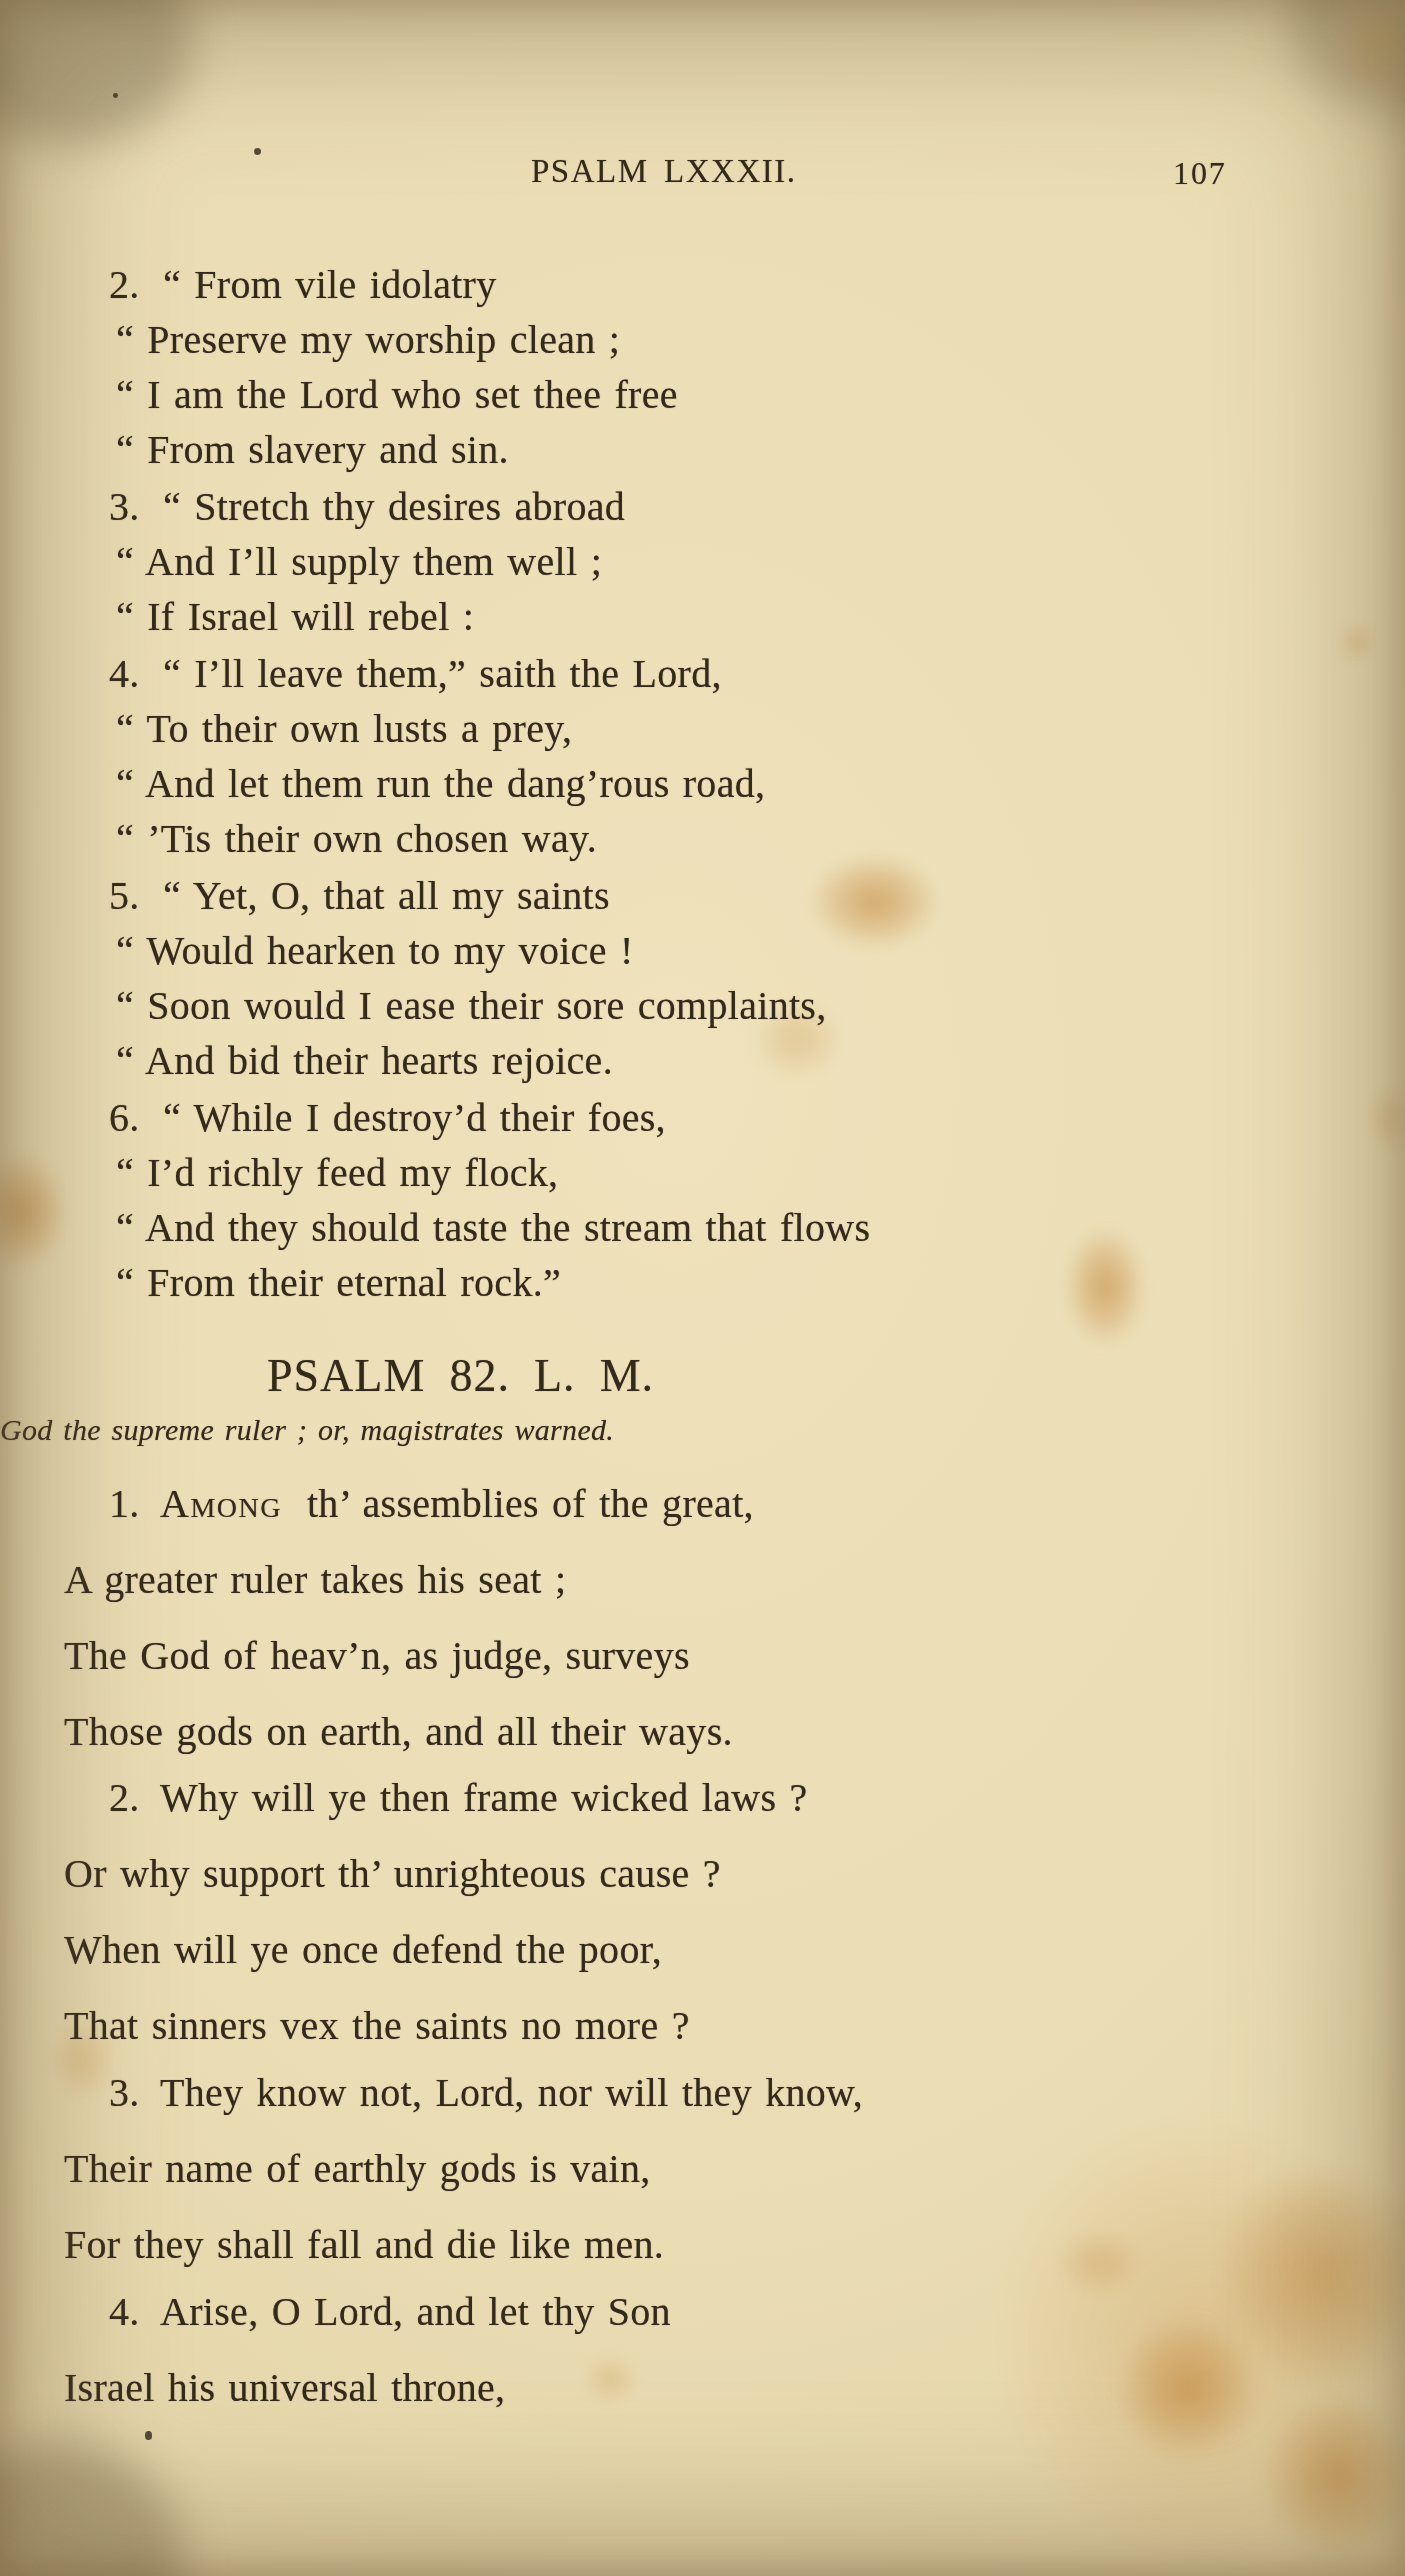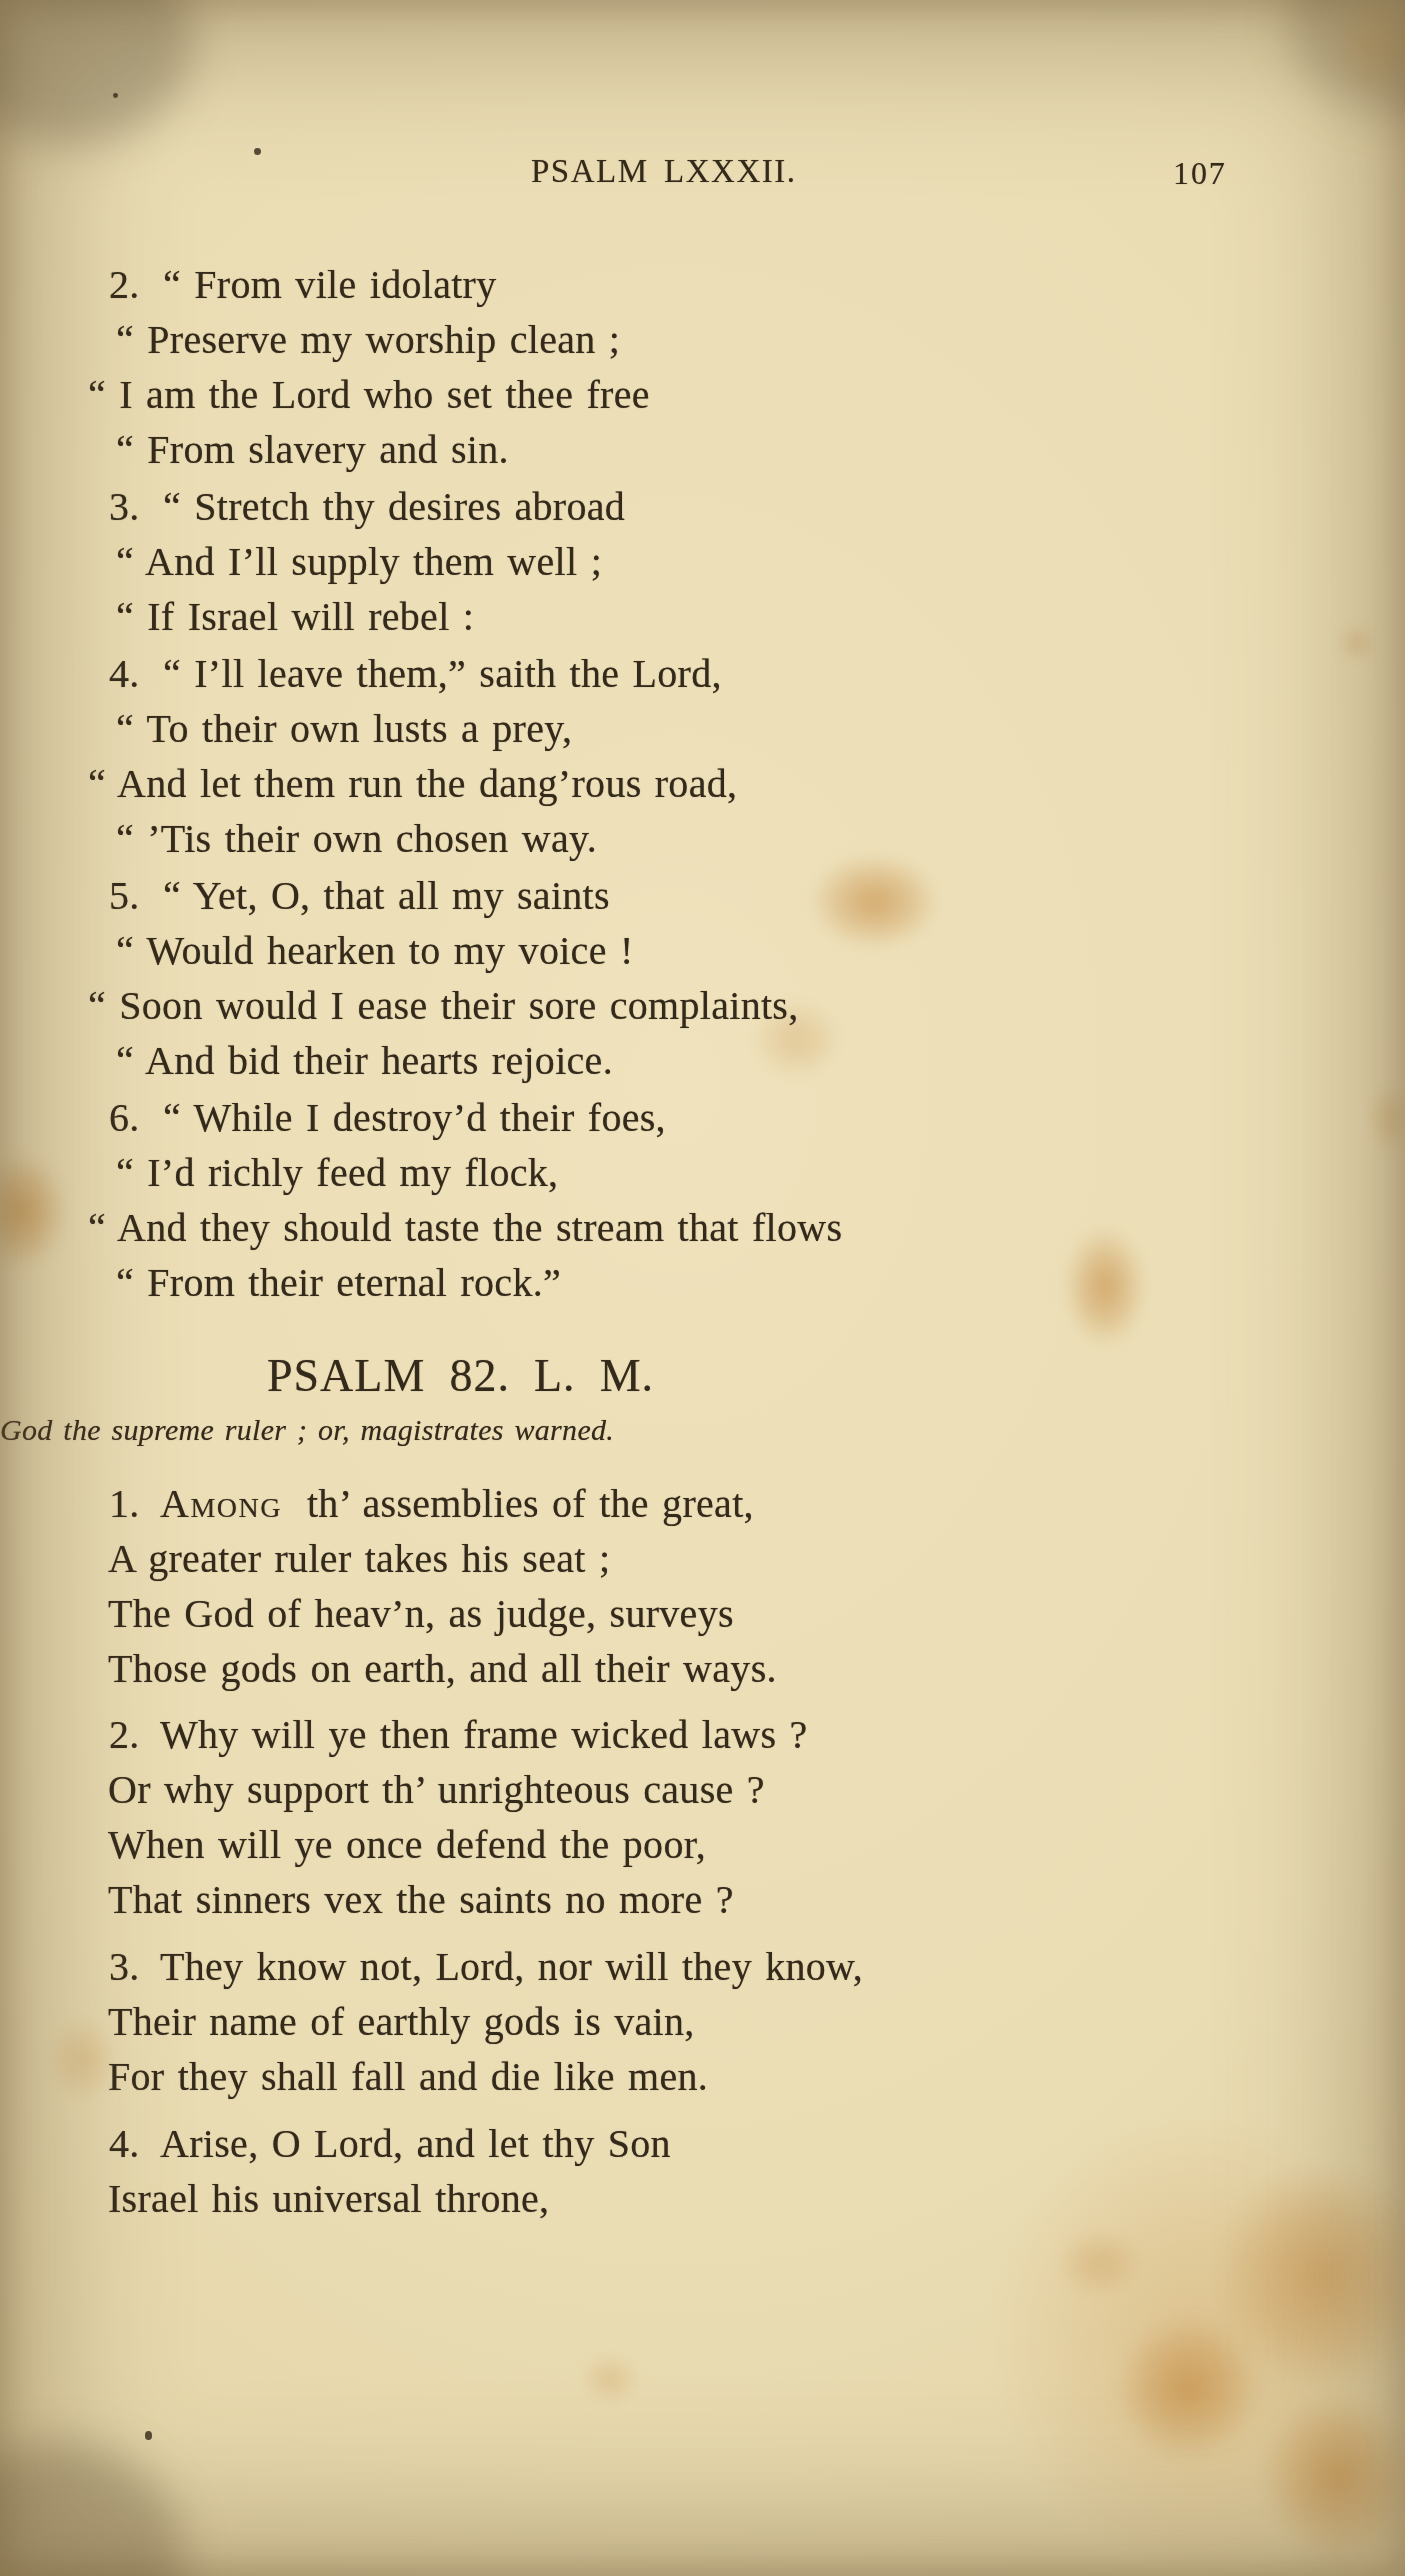--- a/index.html
+++ b/index.html
@@ -40,23 +40,23 @@
     letter-spacing:0.3px;word-spacing:2.9px;
     text-shadow:0 0 1px rgba(52,42,27,0.55);
     white-space:nowrap;
   }
   .verse{position:relative;}
   .qverse{margin-bottom:1.9px;}
   .pverse{margin-bottom:11.6px;}
   .vnum{position:absolute;left:109px;top:0;}
   .qverse .l0{padding-left:163px;position:relative;}
   .qverse .l1,.qverse .l3{padding-left:116px;}
-  .qverse .l2{padding-left:88px;}
+  .qverse .l2{padding-left:116px;}
   .pverse .l0{padding-left:160px;position:relative;}
-  .pverse .l1,.pverse .l2,.pverse .l3{padding-left:108px;}
+  .pverse .l1,.pverse .l2,.pverse .l3{padding-left:64px;margin-top:21px;}
   .lead{font-variant:small-caps;letter-spacing:1.5px;margin-right:25px;}
   .psalm-heading{
     width:921px;text-align:center;
     margin:39px 0 3.9px 0;
     font-size:46px;line-height:54px;
     letter-spacing:1px;word-spacing:11.6px;
     text-shadow:0 0 1px rgba(52,42,27,0.55);
   }
   .psalm-subtitle{
     width:1318px;text-align:left;

